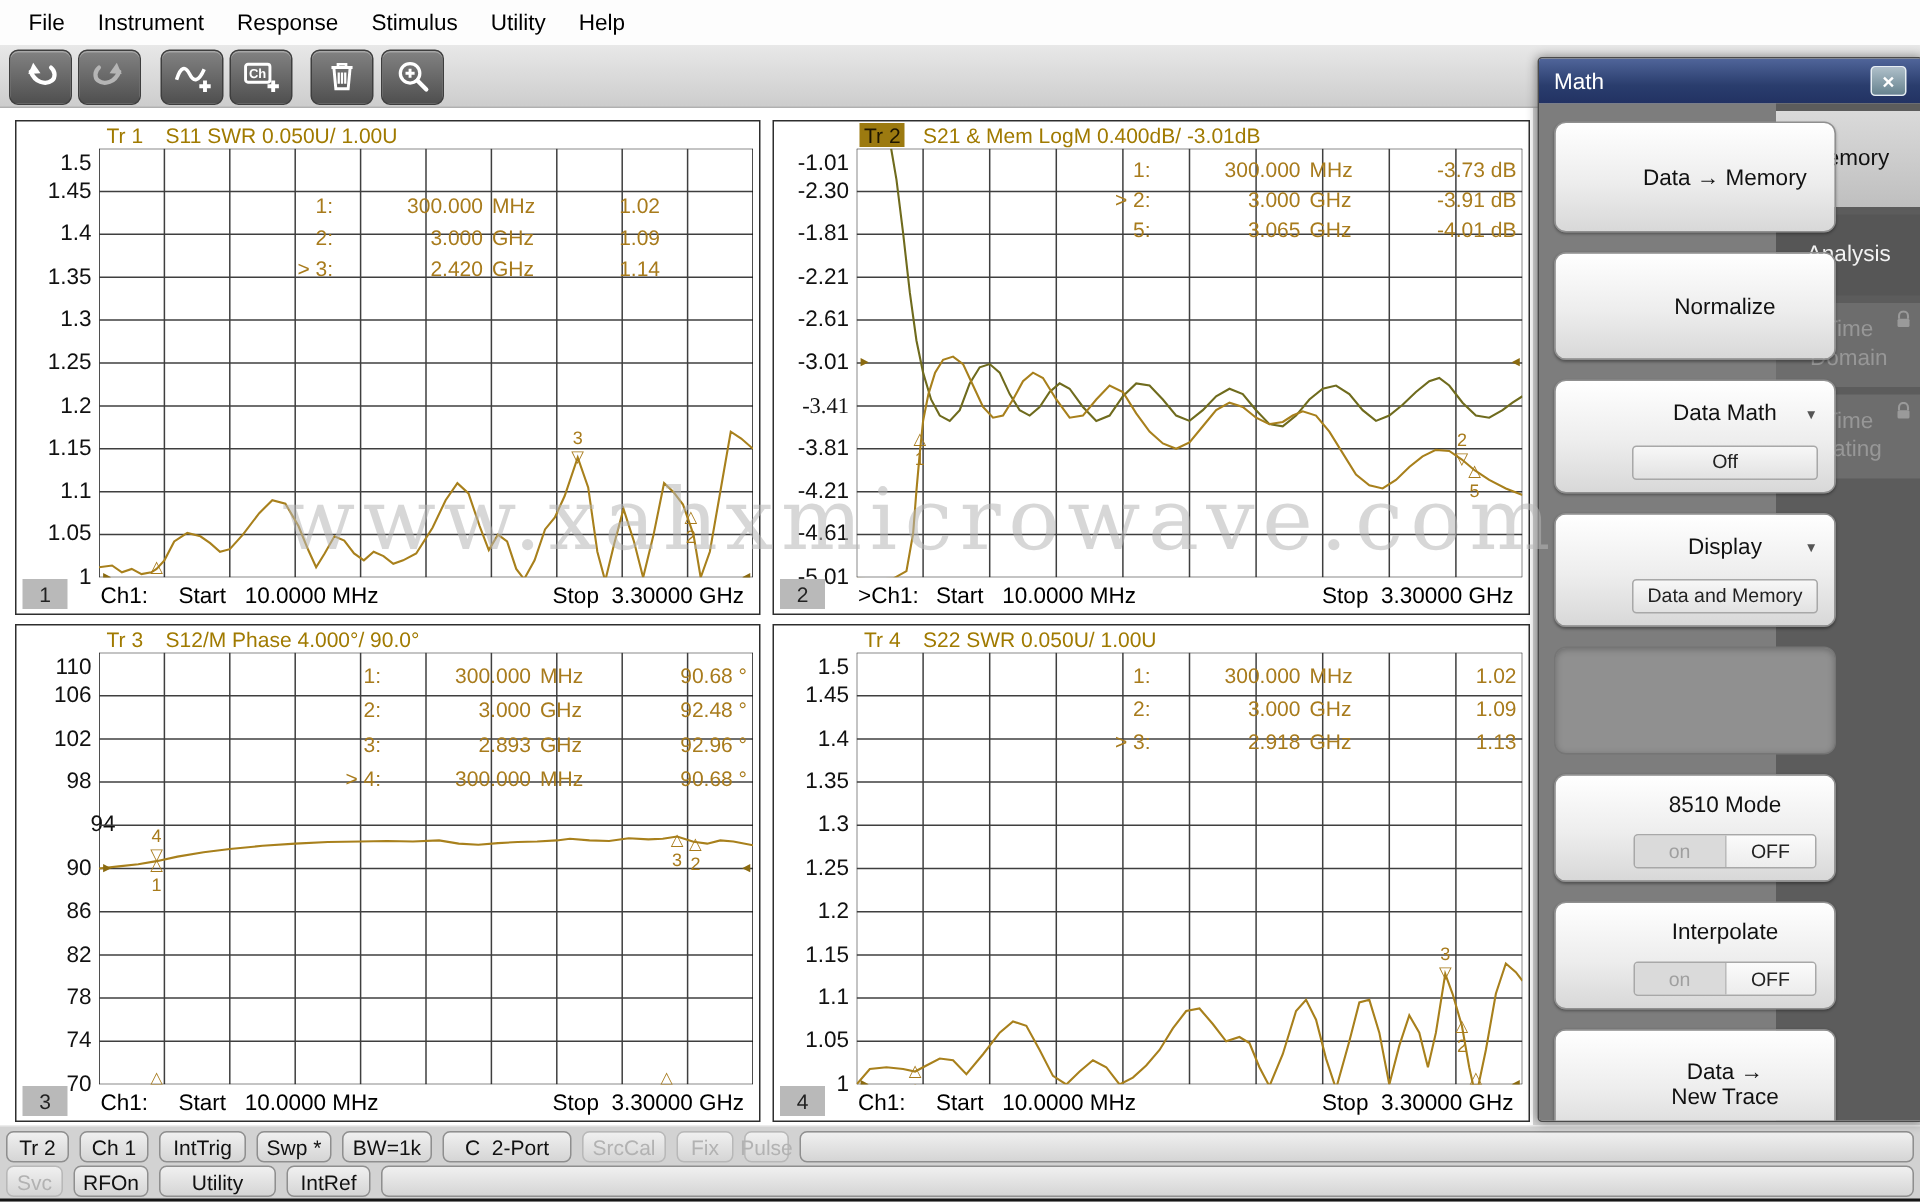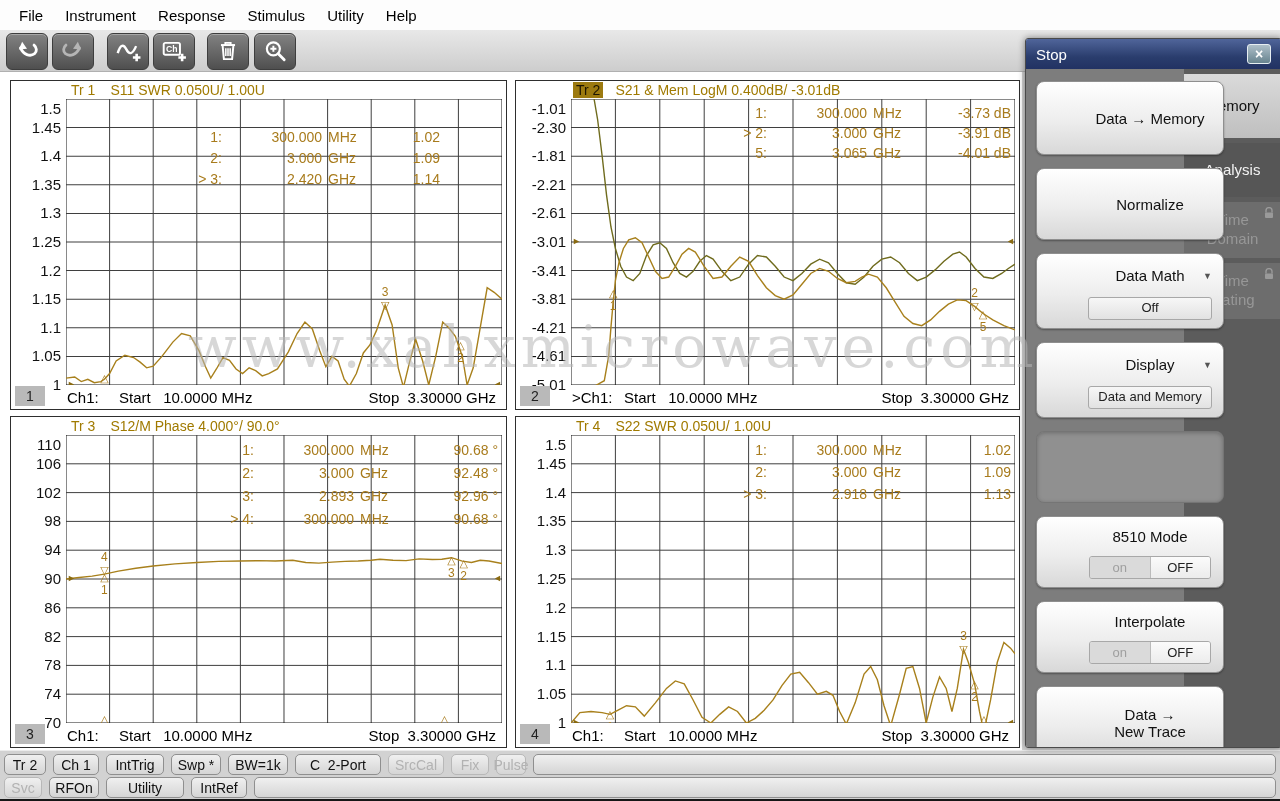--- a/index.html
+++ b/index.html
@@ -218,21 +218,21 @@
         <div class="f-stop">Stop  3.30000 GHz</div>
       </div>
       <div class="plot" style="left: 515px; top: 8px; width: 505px; height: 330px;">
         <div class="p-head"><span class="tr-chip hl">Tr 2</span><span class="spec">S21 &amp; Mem LogM 0.400dB/ -3.01dB</span></div>
         <div class="ylab" style="top: 20px; left: 0px;">-1.01</div>
         <div class="ylab" style="top: 38.6px; left: 0px;">-2.30</div>
         <div class="ylab" style="top: 67.2px; left: 0px;">-1.81</div>
         <div class="ylab" style="top: 95.8px; left: 0px;">-2.21</div>
         <div class="ylab" style="top: 124.4px; left: 0px;">-2.61</div>
         <div class="ylab" style="top: 153px; left: 0px;">-3.01</div>
-        <div class="ylab" style="top: 181.6px; left: 0px;">-3.41</div>
+        <div class="ylab" style="top: 181.6px; left: 0px; font-family: Liberation Serif, serif;">-3.41</div>
         <div class="ylab" style="top: 210.2px; left: 0px;">-3.81</div>
         <div class="ylab" style="top: 238.8px; left: 0px;">-4.21</div>
         <div class="ylab" style="top: 267.4px; left: 0px;">-4.61</div>
         <div class="ylab" style="top: 296px; left: 0px;">-5.01</div>
         <div class="grid" style="left: 55px; top: 18px; width: 444px; height: 286px;">
           <svg viewBox="0 0 1000 1000" preserveAspectRatio="none">
             <line x1="0" x2="0" y1="0" y2="1000" stroke="#151515" vector-effect="non-scaling-stroke" stroke-width="1"></line>
             <line x1="0" x2="1000" y1="0" y2="0" stroke="#151515" vector-effect="non-scaling-stroke" stroke-width="1"></line>
             <line x1="100" x2="100" y1="0" y2="1000" stroke="#3f3f3f" vector-effect="non-scaling-stroke" stroke-width="1"></line>
             <line x1="0" x2="1000" y1="100" y2="100" stroke="#3f3f3f" vector-effect="non-scaling-stroke" stroke-width="1"></line>
@@ -290,21 +290,21 @@
         <div class="f-ch">&gt;Ch1:</div>
         <div class="f-start">Start   10.0000 MHz</div>
         <div class="f-stop">Stop  3.30000 GHz</div>
       </div>
       <div class="plot" style="left: 10px; top: 344px; width: 497px; height: 332px;">
         <div class="p-head"><span class="tr-chip">Tr 3</span><span class="spec">S12/M Phase 4.000°/ 90.0°</span></div>
         <div class="ylab" style="top: 20px; left: 0px;">110</div>
         <div class="ylab" style="top: 38.8px; left: 0px;">106</div>
         <div class="ylab" style="top: 67.6px; left: 0px;">102</div>
         <div class="ylab" style="top: 96.4px; left: 0px;">98</div>
-        <div class="ylab" style="top: 125.2px; left: 0px;">94</div>
+        <div class="ylab" style="top: 125.2px; left: 16px;">94</div>
         <div class="ylab" style="top: 154px; left: 0px;">90</div>
         <div class="ylab" style="top: 182.8px; left: 0px;">86</div>
         <div class="ylab" style="top: 211.6px; left: 0px;">82</div>
         <div class="ylab" style="top: 240.4px; left: 0px;">78</div>
         <div class="ylab" style="top: 269.2px; left: 0px;">74</div>
         <div class="ylab" style="top: 298px; left: 0px;">70</div>
         <div class="grid" style="left: 55px; top: 18px; width: 436px; height: 288px;">
           <svg viewBox="0 0 1000 1000" preserveAspectRatio="none">
             <line x1="0" x2="0" y1="0" y2="1000" stroke="#151515" vector-effect="non-scaling-stroke" stroke-width="1"></line>
             <line x1="0" x2="1000" y1="0" y2="0" stroke="#151515" vector-effect="non-scaling-stroke" stroke-width="1"></line>
@@ -447,21 +447,21 @@
         <div class="f-ch">Ch1:</div>
         <div class="f-start">Start   10.0000 MHz</div>
         <div class="f-stop">Stop  3.30000 GHz</div>
       </div>
     </div>
 
   <div class="watermark">www.xahxmicrowave.com</div>
 
   <div class="math-panel">
     <div class="mp-title">
-      <span>Stop</span>
+      <span>Math</span>
       <span class="mp-close">×</span>
     </div>
     <div class="mp-body">
       <div class="mp-tabs" id="mp-tabs">
           <div class="mp-tab active" style="height: 64px;">
             <span>Memory</span>
           </div>
           <div class="mp-tab normal" style="height: 54px;">
             <span>Analysis</span>
           </div>

